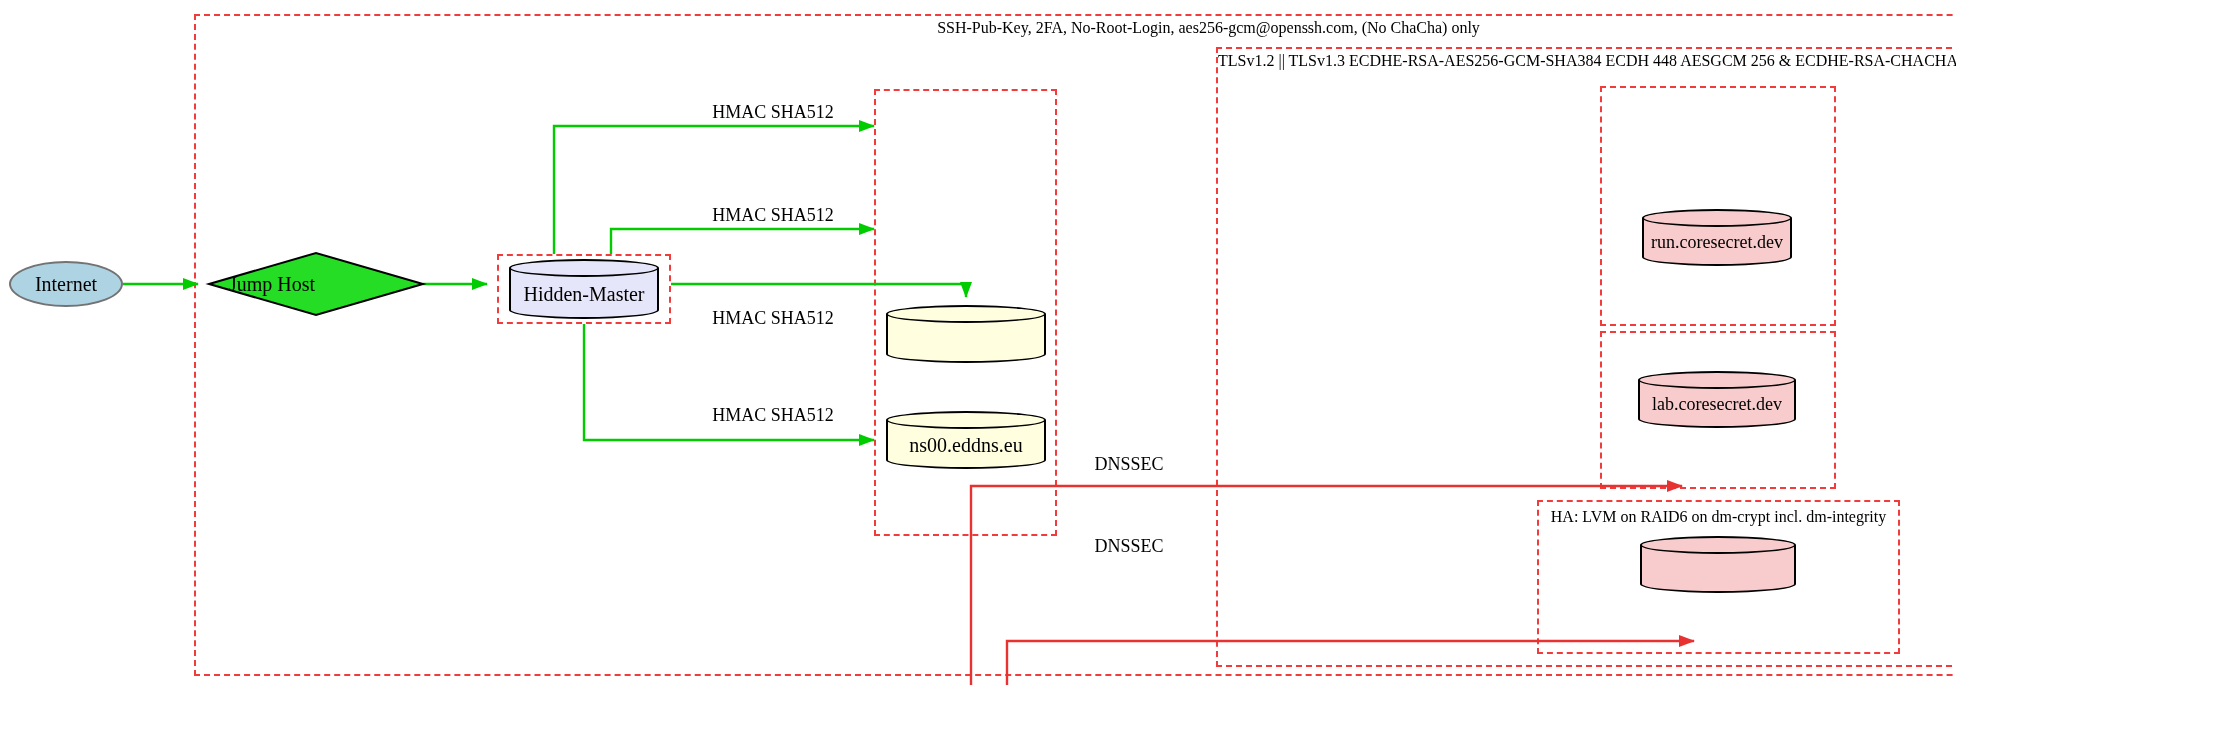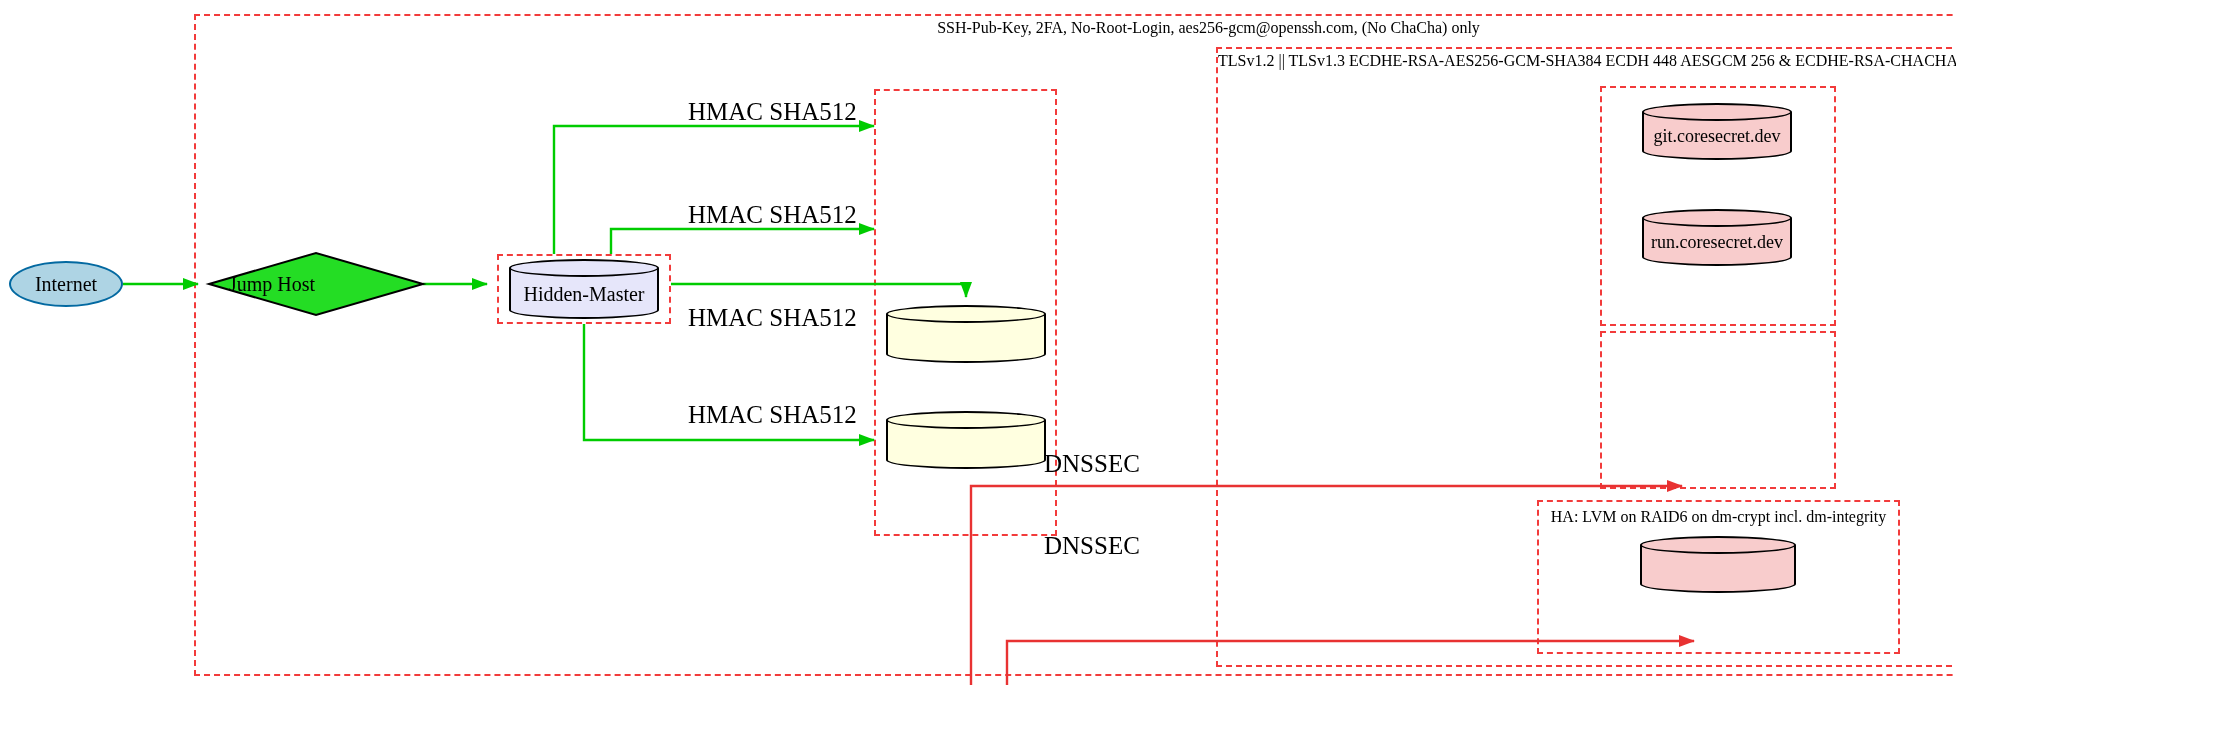--- a/index.html
+++ b/index.html
@@ -7,39 +7,39 @@
   #canvas{position:relative;width:1956px;height:744px;overflow:hidden;background:#fff}
 
   
   .cluster{position:absolute;border:2px dashed #f23b3b;z-index:0}
   .cluster-label{position:absolute;left:0;right:0;top:3px;text-align:center;font-size:16px;white-space:nowrap}
 
   
   #edges{position:absolute;left:0;top:0;z-index:1}
 
   
-  .enode{position:absolute;z-index:2;border:2px solid #0369a1;border-radius:50%;
+  .enode{position:absolute;z-index:2;border:2px solid #737373;border-radius:50%;
          display:flex;align-items:center;justify-content:center;font-size:20px;background:#aed4e4}
 
   
   .cyl{position:absolute;z-index:2}
   .cyl-top,.cyl-bot{position:absolute;left:0;right:0;height:18px;border:2px solid #000;border-radius:50%;background:var(--f)}
   .cyl-top{top:0}
   .cyl-bot{bottom:0}
   .cyl-body{position:absolute;left:0;right:0;top:9px;bottom:9px;border-left:2px solid #000;border-right:2px solid #000;background:var(--f)}
   .cyl-label{position:absolute;left:0;right:0;top:12px;bottom:2px;display:flex;align-items:center;justify-content:center;font-size:20px;white-space:nowrap}
   .lav{--f:#e6e6fa}
   .yellow{--f:#ffffe0}
   .pink{--f:#f8cccc}
 
   
   .diamond-label{position:absolute;z-index:2;display:flex;align-items:center;font-size:20px}
 
   
-  .edge-label{position:absolute;z-index:3;width:170px;height:24px;line-height:24px;text-align:left;font-size:25px;white-space:nowrap}
+  .edge-label{position:absolute;z-index:3;width:170px;height:24px;line-height:24px;text-align:center;font-size:18px;white-space:nowrap}
 </style>
 </head>
 <body>
 
 <div id="canvas">
 
   <div class="cluster" style="left:194px;top:14px;width:2029px;height:662px">
     <div class="cluster-label">SSH-Pub-Key, 2FA, No-Root-Login, aes256-gcm@openssh.com, (No ChaCha) only</div>
   </div>
 
@@ -103,36 +103,37 @@
   <div class="cyl yellow" style="left:886px;top:305px;width:160px;height:58px">
     <span class="cyl-bot"></span>
     <span class="cyl-body"></span>
     <span class="cyl-top"></span>
   </div>
 
   <div class="cyl yellow" style="left:886px;top:411px;width:160px;height:58px">
     <span class="cyl-bot"></span>
     <span class="cyl-body"></span>
     <span class="cyl-top"></span>
+    <span class="cyl-label">ns00.eddns.eu</span>
   </div>
 
-  <div class="cyl pink" style="left:1642px;top:103px;width:150px;height:57px">
-    <span class="cyl-bot"></span>
-    <span class="cyl-body"></span>
-    <span class="cyl-top"></span>
-    <span class="cyl-label" style="font-size:18px">git.coresecret.dev</span>
-  </div>
 
   <div class="cyl pink" style="left:1642px;top:209px;width:150px;height:57px">
     <span class="cyl-bot"></span>
     <span class="cyl-body"></span>
     <span class="cyl-top"></span>
     <span class="cyl-label" style="font-size:18px">run.coresecret.dev</span>
   </div>
 
+  <div class="cyl pink" style="left:1638px;top:371px;width:158px;height:57px">
+    <span class="cyl-bot"></span>
+    <span class="cyl-body"></span>
+    <span class="cyl-top"></span>
+    <span class="cyl-label" style="font-size:18px">lab.coresecret.dev</span>
+  </div>
 
   <div class="cyl pink" style="left:1640px;top:536px;width:156px;height:57px">
     <span class="cyl-bot"></span>
     <span class="cyl-body"></span>
     <span class="cyl-top"></span>
   </div>
 
   <div class="edge-label" style="left:688px;top:100px">HMAC SHA512</div>
   <div class="edge-label" style="left:688px;top:203px">HMAC SHA512</div>
   <div class="edge-label" style="left:688px;top:306px">HMAC SHA512</div>

